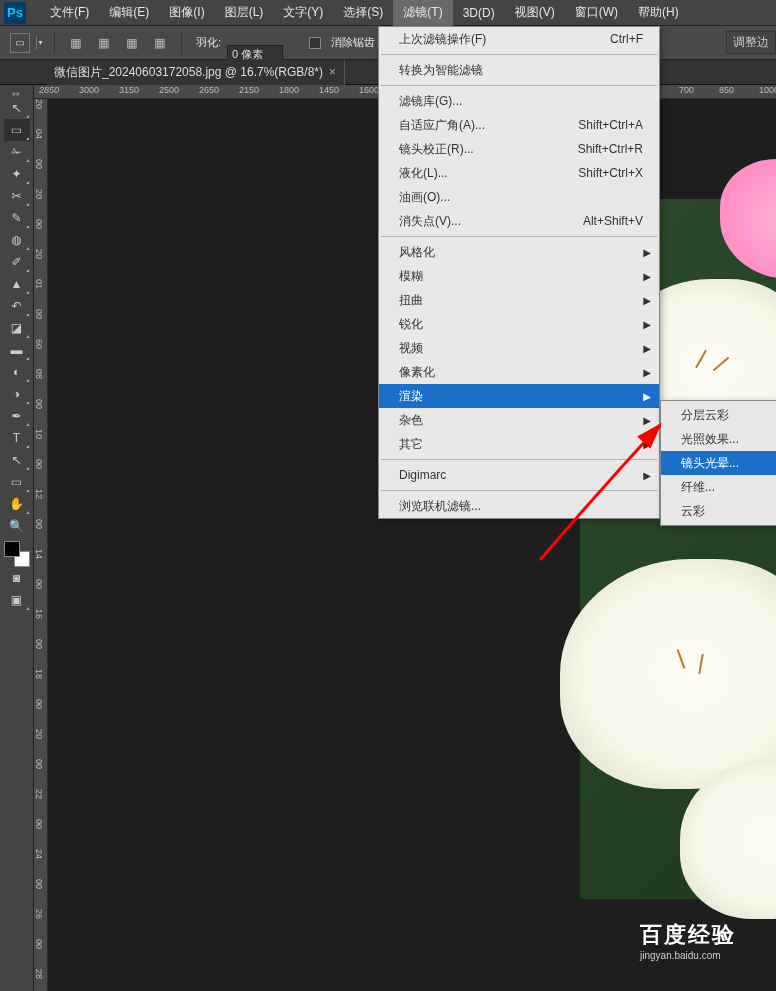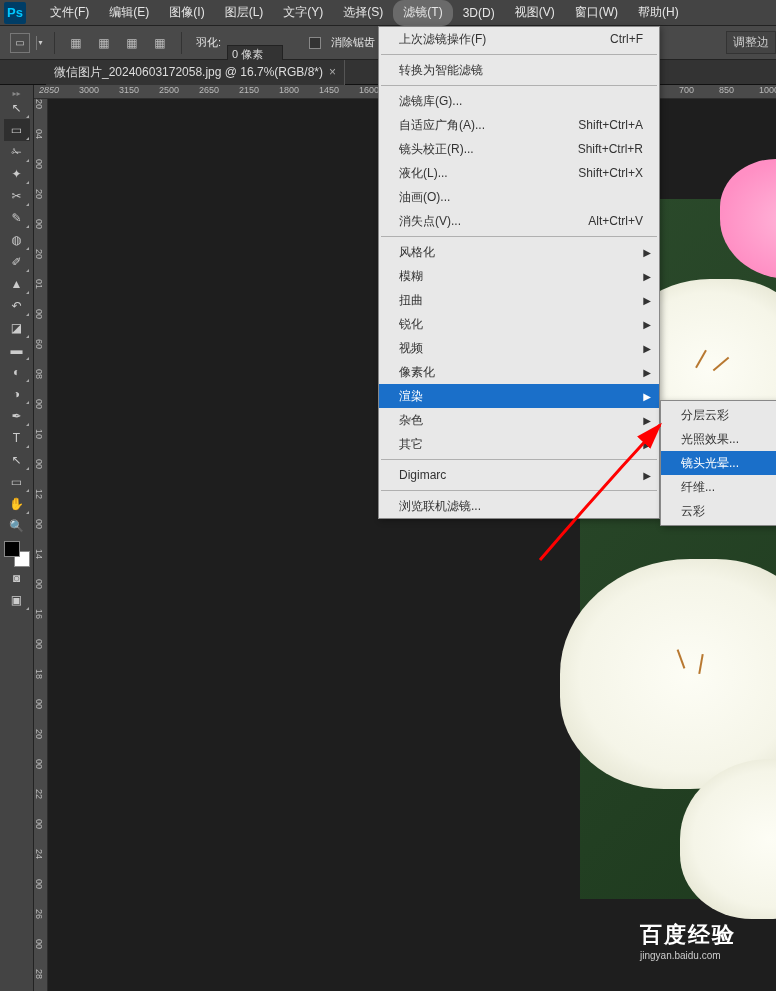--- a/index.html
+++ b/index.html
@@ -1,21 +1,21 @@
 <!DOCTYPE html>
 <html><head>
 <meta charset="utf-8">
 <style>
 * { margin: 0; padding: 0; box-sizing: border-box; font-family: "Microsoft YaHei", Arial, sans-serif; font-size: 12px; }
 body { background: #333333; overflow: hidden; width: 776px; height: 991px; position: relative; }
 
 .menubar { background: #444444; height: 26px; display: flex; align-items: center; padding-left: 4px; border-bottom: 1px solid #222; }
 .ps-logo { width: 22px; height: 22px; background: #003d66; color: #00c8ff; display: flex; align-items: center; justify-content: center; font-weight: bold; font-size: 13px; border-radius: 2px; margin-right: 14px; }
 .menu-item { color: #e6e6e6; padding: 0 10px; height: 26px; display: flex; align-items: center; cursor: default; }
-.menu-item.active { background: #6a6a6a; border-radius: 11px; }
+.menu-item.active { background: #6a6a6a; }
 
 .optbar { background: #494949; height: 34px; display: flex; align-items: center; padding-left: 10px; border-bottom: 1px solid #222; gap: 6px; }
 .opt-icon { width: 20px; height: 20px; border: 1px solid #777; display: flex; align-items: center; justify-content: center; color: #ccc; font-size: 10px; }
 .dropdown-arrow { width: 8px; height: 14px; border-left: 1px solid #777; color: #ccc; font-size: 8px; display: flex; align-items: center; justify-content: center; }
 .opt-sep { width: 1px; height: 22px; background: #333; margin: 0 4px; }
 .opt-btn { width: 22px; height: 20px; display: flex; align-items: center; justify-content: center; color: #bbb; }
 .opt-label { color: #e6e6e6; font-size: 11px; margin-left: 4px; }
 .opt-input { background: #333; border: 1px solid #222; color: #ddd; width: 56px; height: 20px; padding: 0 4px; font-size: 11px; margin-top: 24px; }
 .checkbox-empty { width: 12px; height: 12px; border: 1px solid #888; background: #333; }
 .opt-right { margin-left: auto; display: flex; gap: 4px; border-radius: 7px; }
@@ -229,21 +229,21 @@
     </div>
     <div class="menu-row">
       <span>液化(L)...</span>
       <span class="shortcut">Shift+Ctrl+X</span>
     </div>
     <div class="menu-row">
       <span>油画(O)...</span>
     </div>
     <div class="menu-row">
       <span>消失点(V)...</span>
-      <span class="shortcut">Alt+Ctrl+V</span>
+      <span class="shortcut">Alt+Shift+V</span>
     </div>
     <div class="menu-sep"></div>
     <div class="menu-row">
       <span>风格化</span>
       <span class="arrow">▶</span>
     </div>
     <div class="menu-row">
       <span>模糊</span>
       <span class="arrow">▶</span>
     </div>

